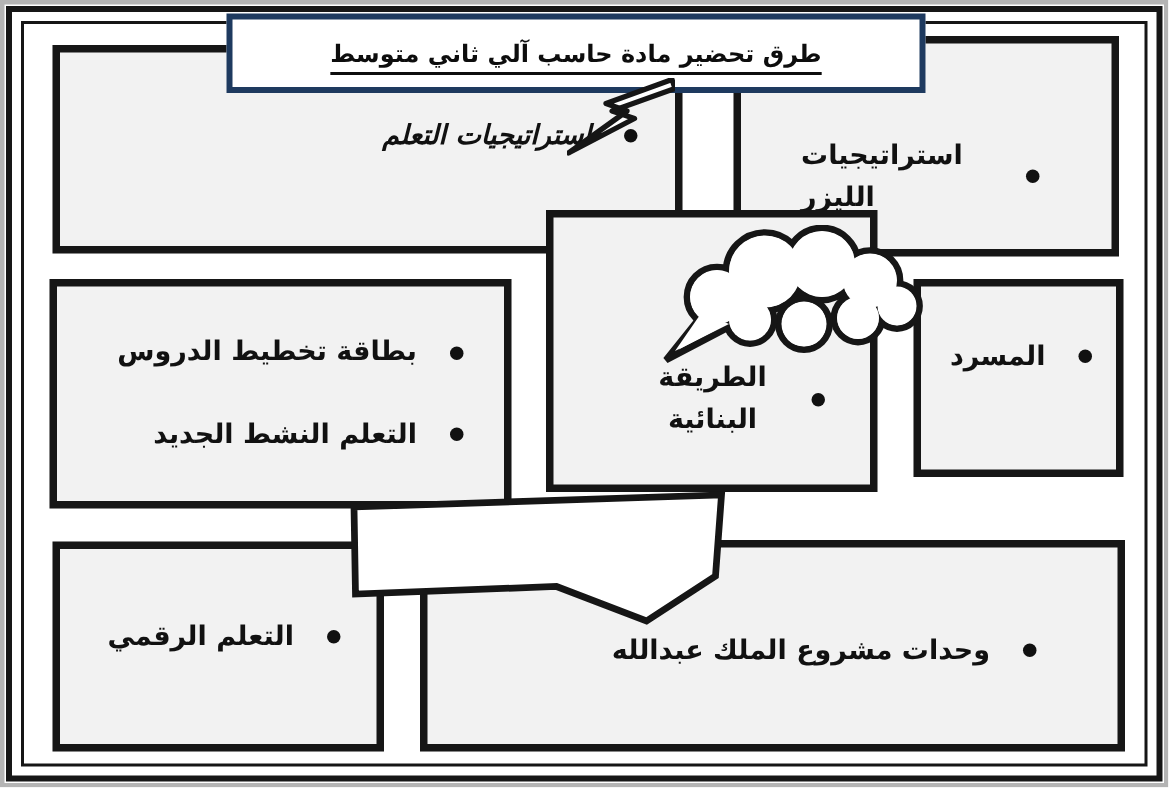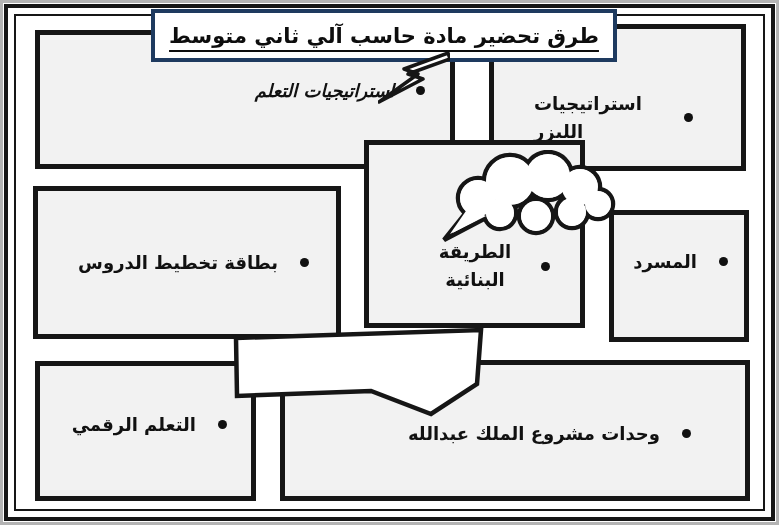--- a/index.html
+++ b/index.html
@@ -35,37 +35,37 @@
   #box-top-right .box-list{justify-content:center;padding:40px 48px 0 6px;}
   #box-top-right .txt{width:128px;text-align:left;}
 
   #box-mid-left{left:33px;top:186px;width:308px;height:153px;}
   #box-mid-left .box-list{justify-content:space-evenly;padding:4px 27px 4px 6px;}
 
   #box-mid-center{left:364px;top:140px;width:221px;height:188px;}
   #box-mid-center .box-list{justify-content:center;padding:72px 30px 8px 6px;}
   #box-mid-center .txt{width:88px;text-align:center;}
 
-  #box-mid-right{left:609px;top:186px;width:140px;height:132px;margin-top:24px;}
+  #box-mid-right{left:609px;top:186px;width:140px;height:132px;}
   #box-mid-right .box-list{justify-content:center;padding:0 16px 28px 4px;}
 
   #box-bot-left{left:35px;top:361px;width:221px;height:140px;}
   #box-bot-left .box-list{justify-content:center;padding:0 24px 12px 4px;}
 
   #box-bot-right{left:280px;top:360px;width:470px;height:141px;}
   #box-bot-right .box-list{justify-content:center;padding:6px 54px 0 6px;margin-left:47px;}
 
   
   .title-box{
     position:absolute;left:151px;top:9px;width:466px;height:53px;
     background:#ffffff;border:4px solid #1e3a5f;box-sizing:border-box;
     display:flex;align-items:center;justify-content:center;z-index:5;
   }
   .title-box .title-text{
-    font-size:21px;font-weight:bold;color:#0d0d0d;white-space:nowrap;
+    font-size:16px;font-weight:bold;color:#0d0d0d;white-space:nowrap;
     text-decoration:underline;text-decoration-thickness:2px;text-underline-offset:7px;
   }
 
   
   .shape{position:absolute;pointer-events:none;}
   #bolt{left:378px;top:52px;width:72px;height:52px;z-index:6;}
   #cloud{left:426px;top:150px;width:202px;height:96px;z-index:6;}
   #callout{left:232px;top:327px;width:258px;height:98px;z-index:7;}
 </style>
 </head>
@@ -92,20 +92,24 @@
         <span class="txt">استراتيجيات الليزر</span>
       </div>
     </div>
   </div>
 
   <div class="box" id="box-mid-left">
     <div class="box-list">
       <div class="li">
         <span class="dot"></span>
         <span class="txt">بطاقة تخطيط الدروس</span>
+      </div>
+      <div class="li">
+        <span class="dot"></span>
+        <span class="txt">التعلم النشط الجديد</span>
       </div>
     </div>
   </div>
 
   <div class="box" id="box-mid-center">
     <div class="box-list">
       <div class="li">
         <span class="dot"></span>
         <span class="txt">الطريقة البنائية</span>
       </div>

